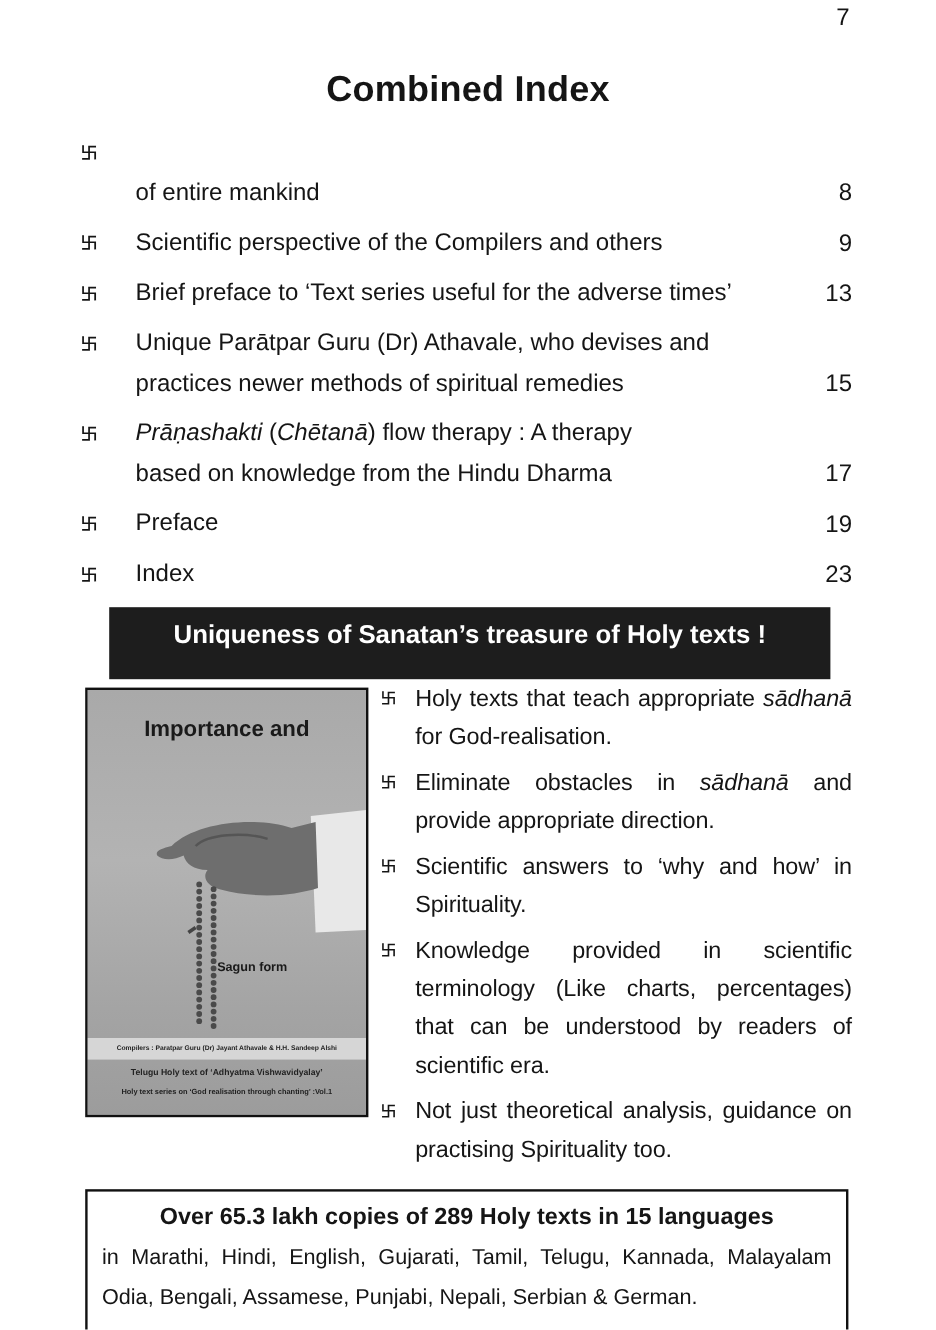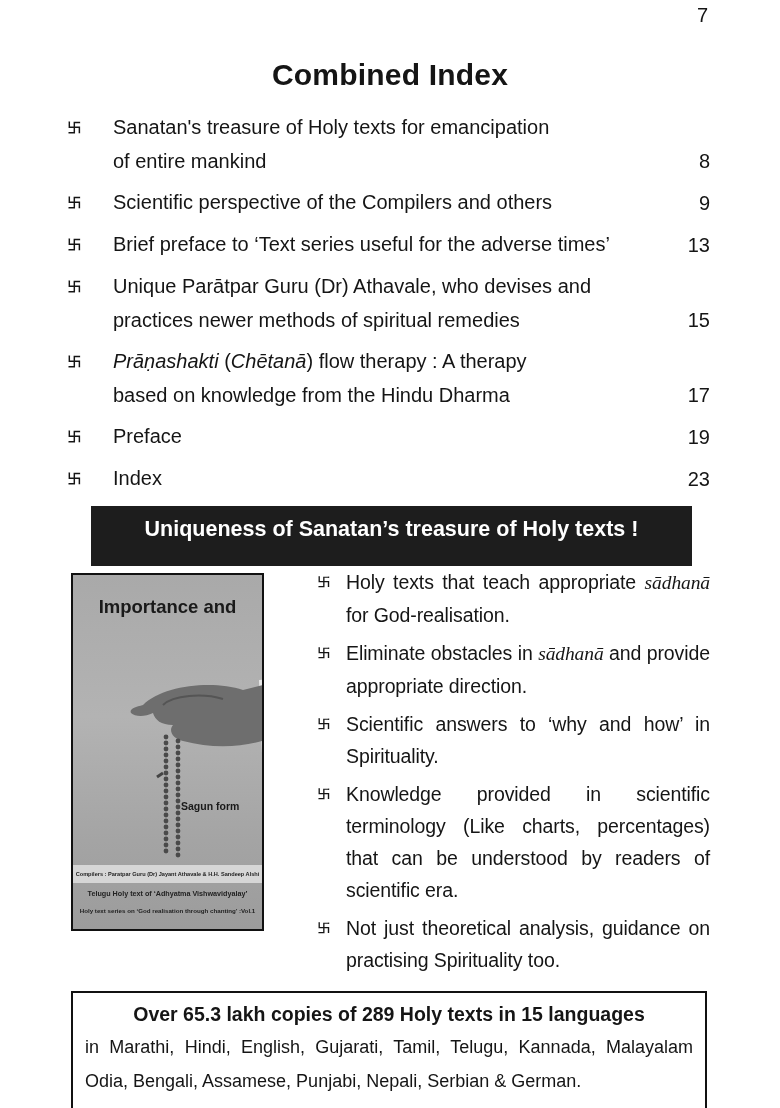--- a/index.html
+++ b/index.html
@@ -74,21 +74,21 @@
     font-weight: bold;
     font-size: 21.5px;
     line-height: 46px;
     text-align: center;
     box-sizing: border-box;
   }
   .cover {
     position: absolute;
     top: 573px;
     left: 71px;
-    width: 193px;
+    width: 236px;
     height: 358px;
     border: 2px solid #111;
     box-sizing: border-box;
     background: linear-gradient(180deg, #a9a9a9 0%, #b3b3b3 40%, #a4a4a4 75%, #9c9c9c 100%);
     overflow: hidden;
   }
   .cover-title {
     position: absolute;
     top: 20px;
     left: 0;
@@ -169,21 +169,21 @@
     flex: 0 0 28px;
     font-size: 12px;
     font-weight: bold;
     line-height: 32px;
   }
   .feature .text {
     flex: 1;
     text-align: justify;
     letter-spacing: -0.1px;
   }
-  .feature em { font-style: italic; font-family: Liberation Serif, serif; }
+  .feature em { font-style: italic; }
   .infobox {
     position: absolute;
     top: 991px;
     left: 71px;
     width: 636px;
     height: 188px;
     border: 2px solid #111;
     box-sizing: border-box;
   }
   .infobox-title {
@@ -211,21 +211,21 @@
 <body>
 
 <div class="page-number">7</div>
 
 <h1 class="title" style="margin:0;">Combined Index</h1>
 
 <div class="index-list">
   <div class="index-item">
     <span class="bullet">卐</span>
     <span class="text">
-      <span>Sanatan's treasure of Holy texts for emancipation</span><br>
+      <br>
       <span>of entire mankind</span>
     </span>
     <span class="pg">8</span>
   </div>
   <div class="index-item">
     <span class="bullet">卐</span>
     <span class="text">Scientific perspective of the Compilers and others</span>
     <span class="pg">9</span>
   </div>
   <div class="index-item">

